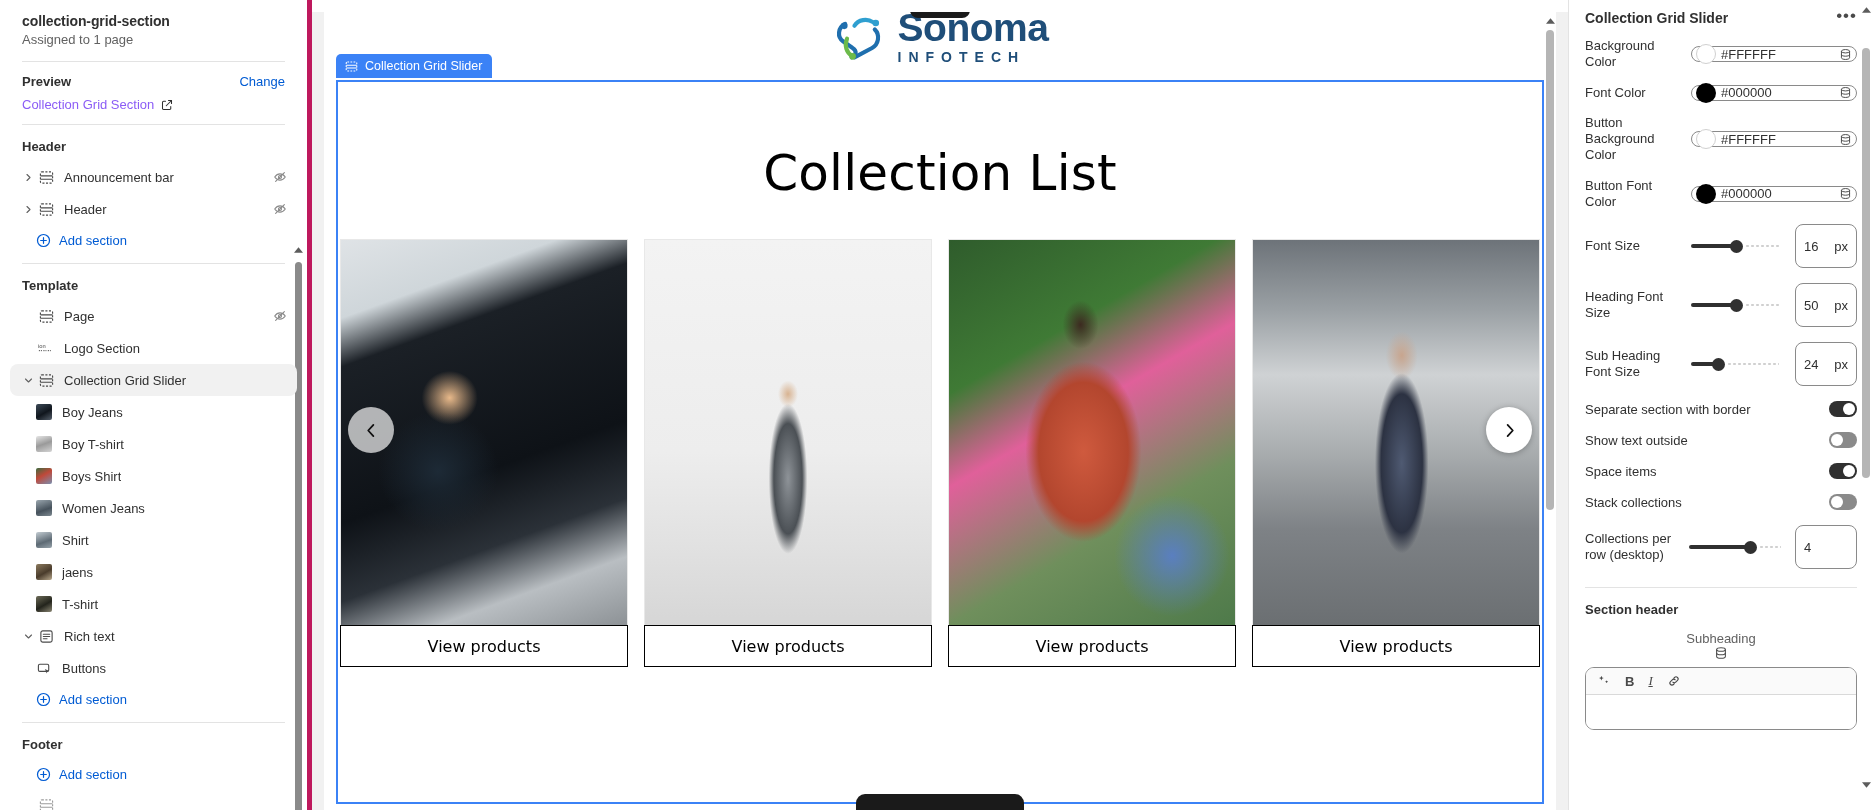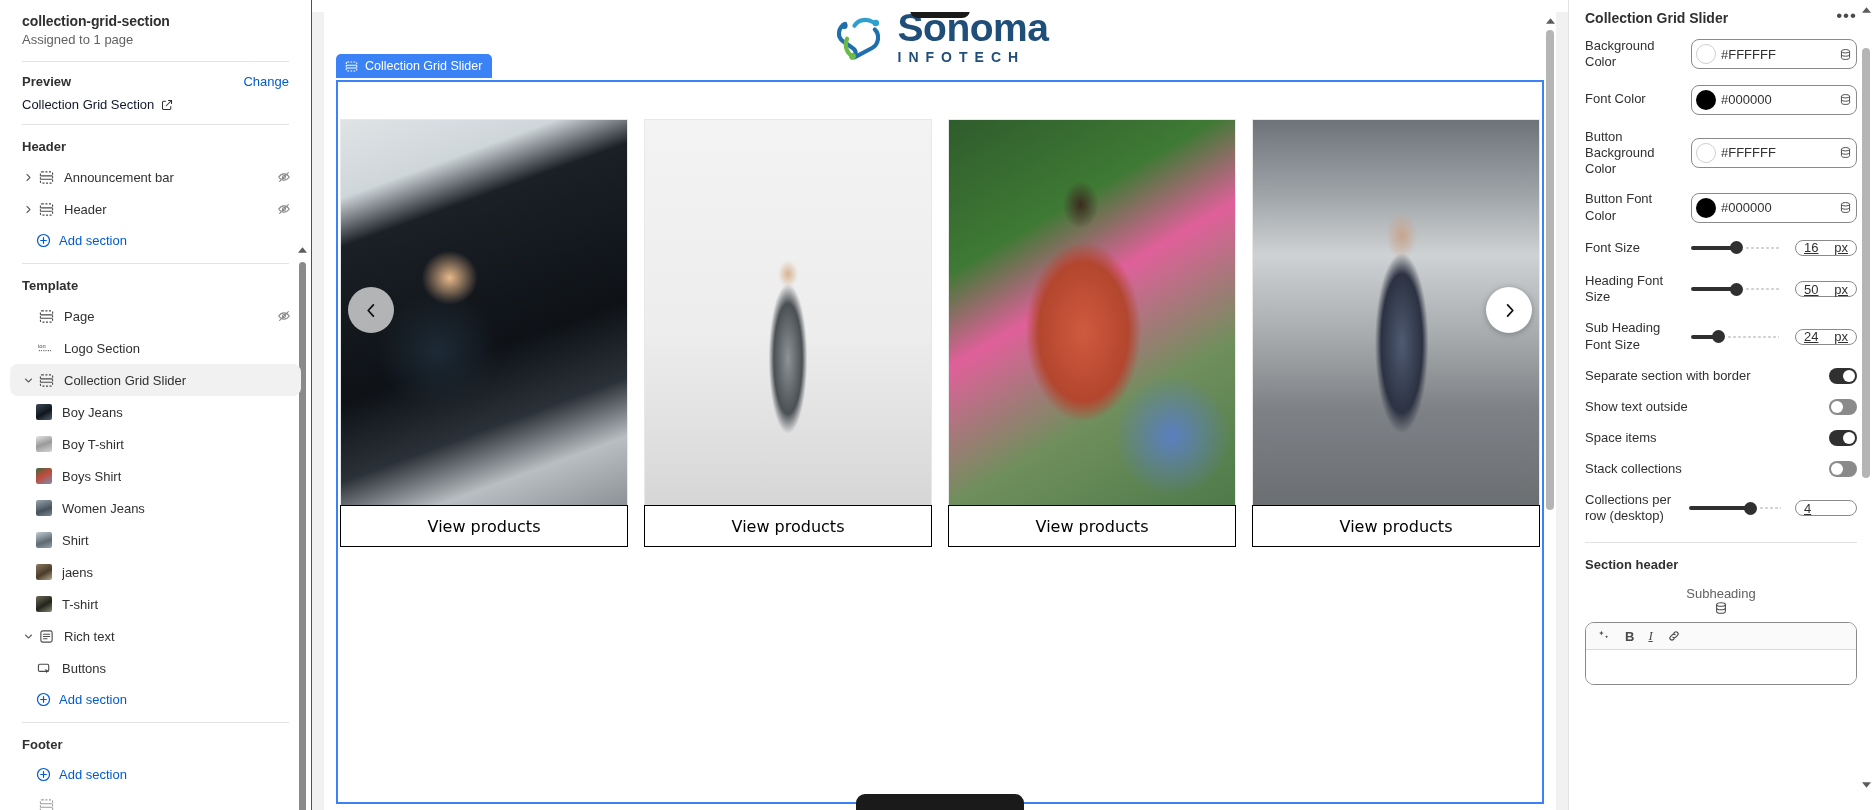--- a/index.html
+++ b/index.html
@@ -8,34 +8,34 @@
     font-family: "Liberation Sans", sans-serif;
     background: #ffffff;
     overflow: hidden;
   }
   .app { display: flex; width: 1873px; height: 810px; position: relative; }
 
   
   .sidebar {
     width: 312px; height: 810px;
     background: #ffffff;
-    border-right: 1px solid #be185d;
+    border-right: 5px solid #be185d;
     position: relative;
     flex: 0 0 312px;
     overflow: hidden;
   }
   .sb-head { padding: 13px 22px 14px 22px; }
   .sb-title { font-size: 14px; font-weight: 700; color: #303030; letter-spacing: -0.1px; }
   .sb-sub { font-size: 13px; color: #616161; margin-top: 3px; }
   .sb-divider { height: 1px; background: #e3e3e3; margin: 0 22px; }
   .sb-preview { padding: 12px 22px 12px 22px; }
   .sb-prow { display: flex; justify-content: space-between; align-items: center; }
   .sb-plabel { font-size: 13px; font-weight: 700; color: #303030; }
   .sb-change { font-size: 13px; color: #005bd3; cursor: pointer; }
-  .sb-pval { font-size: 13px; color: #0f172a; margin-top: 8px; display: flex; align-items: center; gap: 7px; }
+  .sb-pval { font-size: 13px; color: #8b5cf6; margin-top: 8px; display: flex; align-items: center; gap: 7px; }
 
   .sb-scrollarea { position: relative; }
   .sb-group-label { font-size: 13px; font-weight: 700; color: #303030; padding: 14px 22px 7px 22px; }
   .sb-item {
     display: flex; align-items: center;
     height: 32px; margin: 0 10px; padding: 0 10px;
     border-radius: 8px; cursor: pointer; position: relative;
   }
   .sb-item.active { background: #f1f1f1; }
   .sb-caret { width: 16px; flex: 0 0 16px; display: flex; align-items: center; justify-content: center; color: #616161; }
@@ -141,43 +141,43 @@
   }
   .rp-title { font-size: 14px; font-weight: 700; color: #303030; }
   .rp-dots { font-size: 17px; color: #4a4a4a; letter-spacing: 1px; cursor: pointer; line-height: 10px; padding-bottom:5px;}
   .rp-body { padding: 0 16px 0 16px; }
   .field {
     display: flex; align-items: center; justify-content: space-between;
     margin-bottom: 14px; gap: 8px;
   }
   .field-label { font-size: 13px; color: #303030; line-height: 1.25; flex: 0 0 96px; }
   .color-box {
-    flex: 1 1 auto; height: 30px; border: 1px solid #8a8a8a; border-radius: 8px;
+    flex: 1 1 auto; height: 16px; border: 1px solid #8a8a8a; border-radius: 8px;
     display: flex; align-items: center; padding: 0 3px 0 4px; gap: 5px; cursor: pointer;
     background: #fff; max-width: 166px;
   }
   .swatch { width: 20px; height: 20px; border-radius: 50%; flex: 0 0 20px; }
   .swatch.light { border: 1px solid #d0d0d0; }
   .color-val { font-size: 13px; color: #303030; flex: 1 1 auto; }
   .db-ico { color: #4a4a4a; display: flex; flex: 0 0 14px; }
 
   .slider-field { display: flex; align-items: center; justify-content: space-between; margin-bottom: 15px; gap: 8px; }
   .slider-label { font-size: 13px; color: #303030; line-height: 1.25; flex: 0 0 90px; }
   .slider-wrap { flex: 1 1 auto; display: flex; align-items: center; height: 20px; position: relative; max-width: 88px; }
   .slider-track-fill { height: 4px; background: #303030; border-radius: 2px; }
   .slider-thumb { width: 13px; height: 13px; border-radius: 50%; background: #303030; margin-left: -3px; flex: 0 0 13px; }
   .slider-track-rest {
     flex: 1 1 auto; height: 4px; margin-left: 2px;
     background-image: radial-gradient(circle, #d0d0d0 1.1px, transparent 1.2px);
     background-size: 5px 4px; background-repeat: repeat-x;
   }
   .num-box {
-    border: 1px solid #8a8a8a; border-radius: 8px; height: 16px;
+    border: 1px solid #8a8a8a; border-radius: 8px; height: 44px;
     display: flex; align-items: center; justify-content: space-between;
-    padding: 0 8px; font-size: 13px; color: #303030; flex: 0 0 62px; background: #fff; text-decoration: underline;
+    padding: 0 8px; font-size: 13px; color: #303030; flex: 0 0 62px; background: #fff;
   }
   .num-unit { color: #303030; }
 
   .toggle-field { display: flex; align-items: center; justify-content: space-between; margin-bottom: 15px; }
   .toggle-label { font-size: 13px; color: #303030; }
   .toggle { width: 28px; height: 16px; border-radius: 9px; position: relative; cursor: pointer; flex: 0 0 28px; }
   .toggle.on { background: #303030; }
   .toggle.off { background: #8a8a8a; }
   .toggle-knob { position: absolute; top: 2px; width: 12px; height: 12px; border-radius: 50%; background: #fff; }
   .toggle.on .toggle-knob { right: 2px; }
@@ -457,20 +457,21 @@
         <span>
           <svg width="13" height="13" viewBox="0 0 16 16" fill="none" stroke="#ffffff" stroke-width="1.3">
               <rect x="1.5" y="2.5" width="13" height="11" rx="1.4" stroke-dasharray="2.2 1.6"></rect>
               <path d="M1.5 6.4h13M1.5 9.8h13"></path>
             </svg>
         </span>
         <span>Collection Grid Slider</span>
       </div>
 
       <div class="section-frame">
+        <div class="collection-title">Collection List</div>
 
         <div class="cards-row">
 
           <div class="card">
             <div class="card-img" style="background:
                 radial-gradient(ellipse 30% 22% at 34% 60%, #1d2a36 0%, transparent 70%),
                 radial-gradient(ellipse 14% 10% at 38% 41%, #e8b98a 0%, transparent 70%),
                 linear-gradient(160deg,#dfe3e6 0%,#cfd6da 16%,#1b2026 26%,#0e1217 58%,#2b3138 74%,#b9bec2 86%,#8d9296 100%);"></div>
             <div class="card-btn">View products</div>
           </div>

